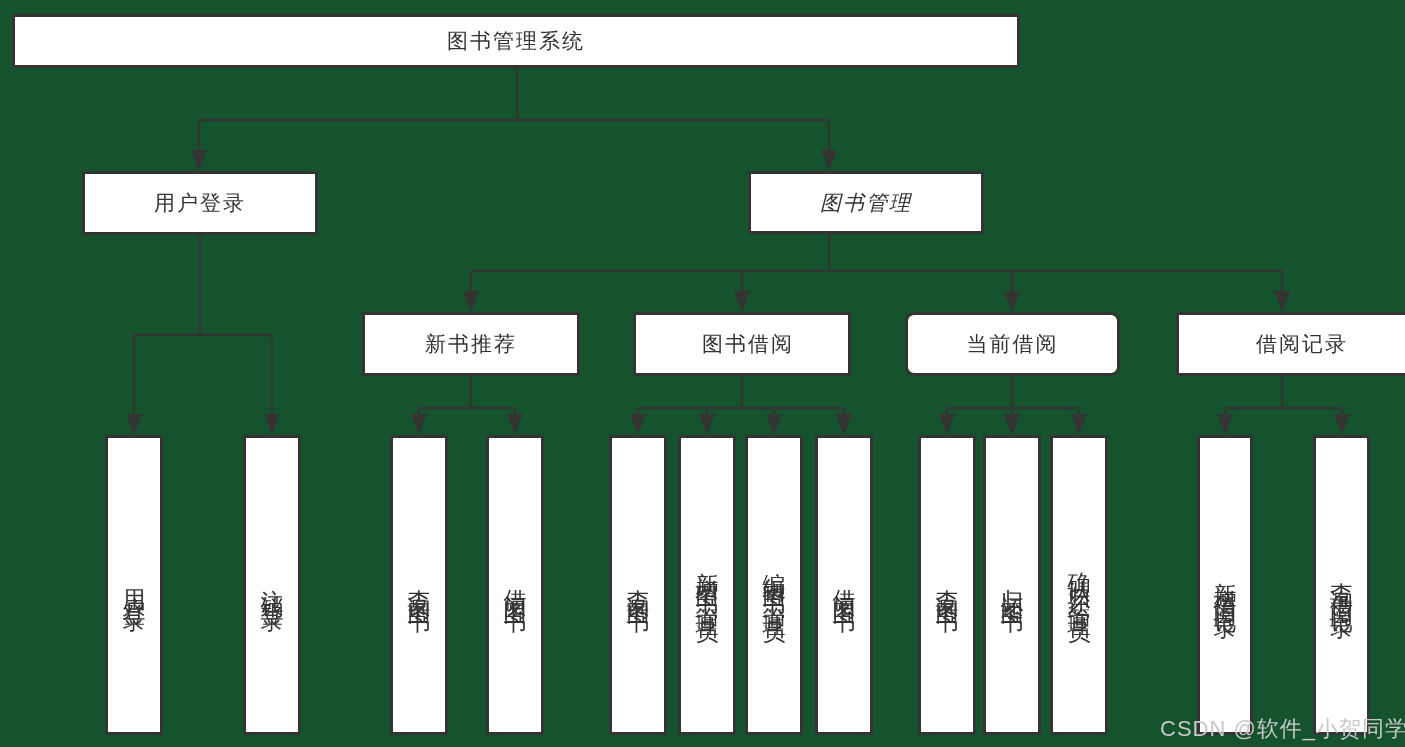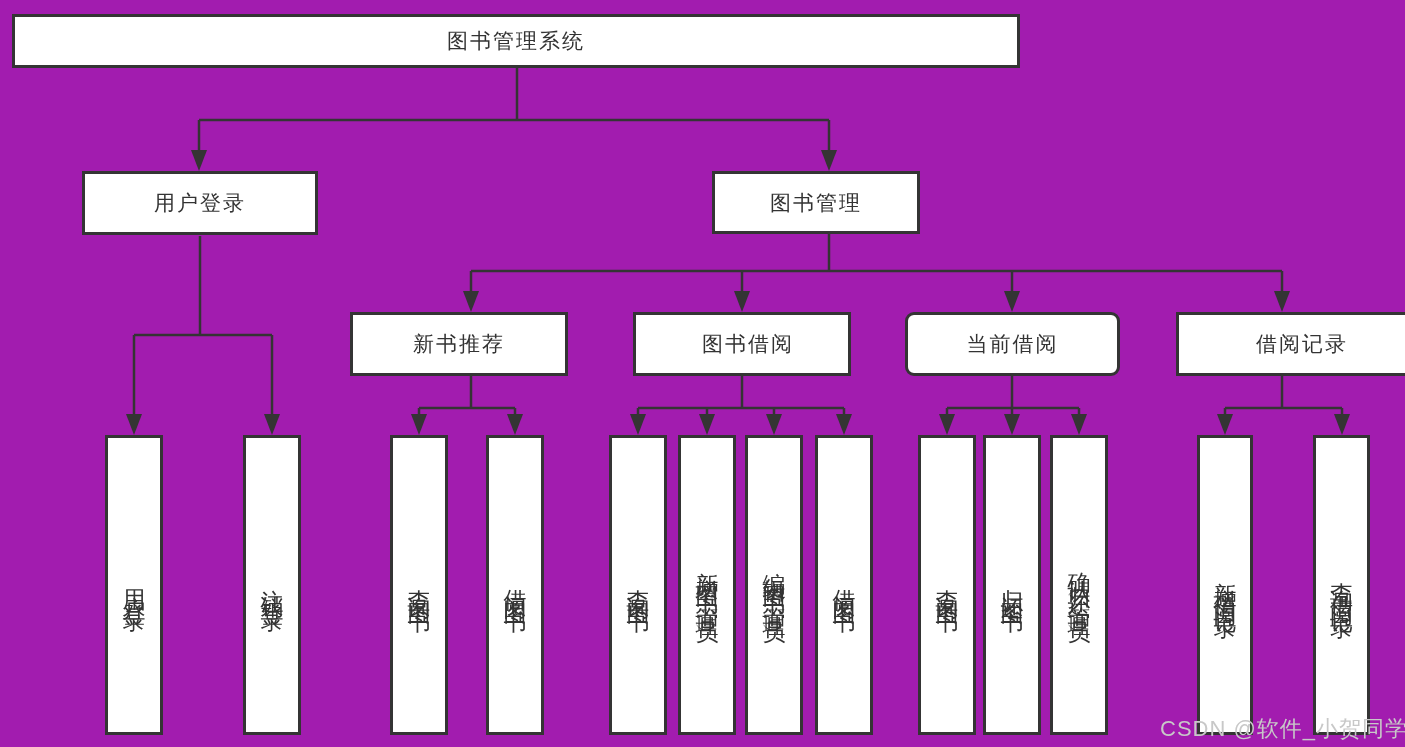--- a/index.html
+++ b/index.html
@@ -1,20 +1,20 @@
 <!DOCTYPE html>
 <html><head>
 <meta charset="utf-8">
 <style>
   html, body { margin: 0; padding: 0; background: #ffffff; }
   .stage {
     position: relative;
     width: 1405px;
     height: 747px;
-    background: #a21caf;
+    background: #14532d;
     font-family: "Liberation Sans", sans-serif;
     overflow: hidden;
   }
   svg.connectors {
     position: absolute;
     left: 0; top: 0;
     width: 1405px; height: 747px;
     z-index: 1;
   }
   .box {
@@ -95,23 +95,23 @@
       <polygon points="1004,414 1020,414 1012,435"></polygon>
       <polygon points="1071,414 1087,414 1079,435"></polygon>
       <polygon points="1217,414 1233,414 1225,435"></polygon>
       <polygon points="1334,414 1350,414 1342,435"></polygon>
     </g>
   </svg>
 
   <div class="box h" style="left:12px; top:14px; width:1008px; height:54px;">图书管理系统</div>
 
   <div class="box h" style="left:82px; top:171px; width:236px; height:64px;">用户登录</div>
-  <div class="box h" style="left:712px; top:171px; width:208px; height:63px;">图书管理</div>
+  <div class="box h" style="left:748px; top:171px; width:236px; height:63px;font-style:italic;">图书管理</div>
 
-  <div class="box h" style="left:350px; top:312px; width:218px; height:64px;">新书推荐</div>
+  <div class="box h" style="left:362px; top:312px; width:218px; height:64px;">新书推荐</div>
   <div class="box h" style="left:633px; top:312px; width:218px; height:64px;padding-left:12px;">图书借阅</div>
   <div class="box h" style="left:905px; top:312px; width:215px; height:64px;border-radius:9px;">当前借阅</div>
   <div class="box h" style="left:1176px; top:312px; width:252px; height:64px;">借阅记录</div>
 
   <div class="box v" style="left:105px;">用户登录</div>
   <div class="box v" style="left:243px;">注销登录</div>
 
   <div class="box v" style="left:390px;">查询图书</div>
   <div class="box v" style="left:486px;">借阅图书</div>
 

